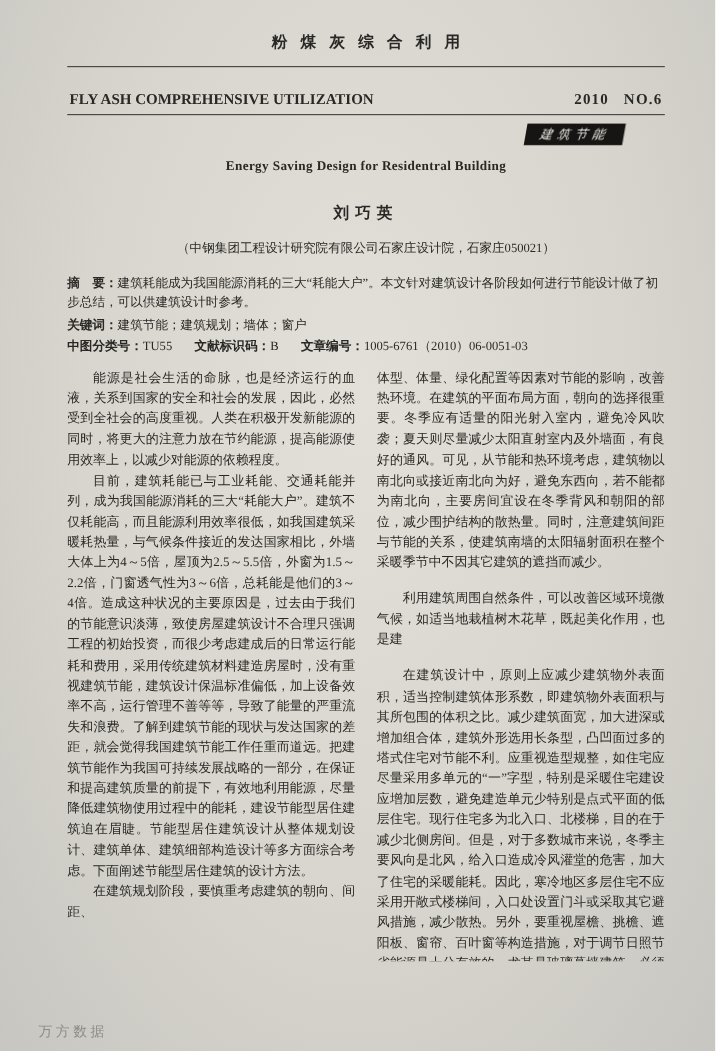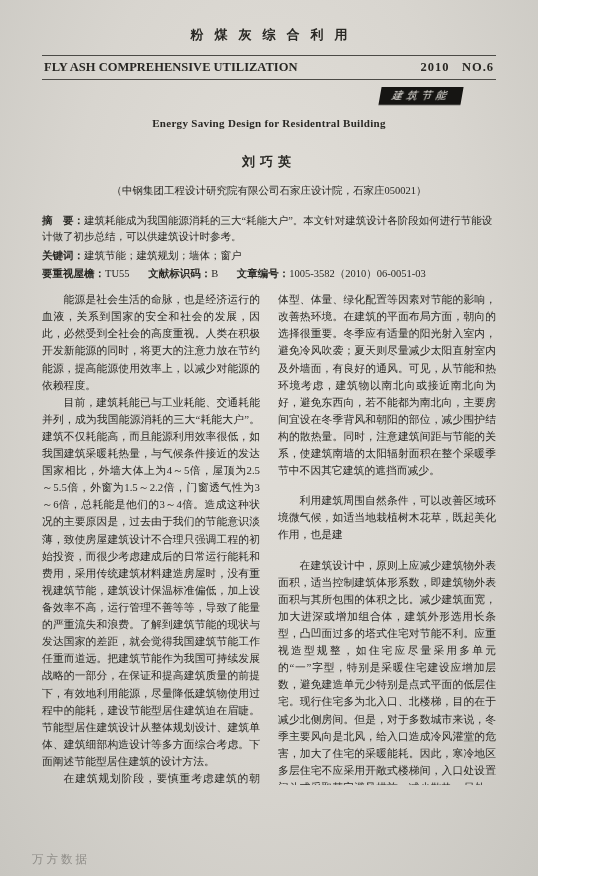--- a/index.html
+++ b/index.html
@@ -1,26 +1,26 @@
 <!DOCTYPE html>
 <html><head>
 <meta charset="utf-8">
 <style>
   * { margin:0; padding:0; box-sizing:border-box; }
   html,body { width:600px; }
   body { font-family:"Liberation Serif", serif; }
   .page {
-    position:relative; width:538px; height:876px; overflow:hidden;
+    position:relative; width:596px; height:876px; overflow:hidden;
     background: radial-gradient(ellipse at 50% 38%, #e3e0da 0%, #d8d5cf 55%, #c8c6c0 100%);
-    color:#292824; padding:26px 42px 0 42px;
+    color:#292824; padding:26px 42px 0 56px;
   }
   
   .journal-cn { text-align:center; font-size:13px; font-weight:bold; letter-spacing:11px; padding-left:11px; margin-bottom:11px; }
   .rule { border-top:1.2px solid #4b4a46; }
-  .header-row { display:flex; justify-content:space-between; align-items:center; padding:4px 2px 4px 2px; font-weight:bold; font-size:12.5px; }
+  .header-row { display:flex; justify-content:space-between; align-items:center; padding:4px 2px 4px 2px; font-weight:bold; font-size:12.5px;margin-top:16px; }
   .issue { white-space:pre; letter-spacing:1px; }
   .badge-row { display:flex; justify-content:flex-end; margin-top:7px; padding-right:34px; }
   .badge {
     background:#161513; color:#efece6; font-size:10.5px; font-style:italic;
     letter-spacing:4px; padding:2px 12px; transform:skewX(-10deg); filter:blur(0.45px);
   }
   
   .title { text-align:center; font-size:27px; font-weight:bold; letter-spacing:9px; padding-left:9px; margin-top:28px; }
   .title-en { text-align:center; font-size:11px; font-weight:bold; margin-top:12px; letter-spacing:0.3px; }
   .author { text-align:center; font-size:13px; margin-top:24px; letter-spacing:5px;font-weight:bold; }
@@ -61,23 +61,23 @@
   <div class="title-block">
     <div class="title-en">Energy Saving Design for Residentral Building</div>
     <div class="author">刘巧英</div>
     <div class="affiliation">（中钢集团工程设计研究院有限公司石家庄设计院，石家庄050021）</div>
   </div>
 
   <div class="meta">
     <p><span class="lbl">摘　要：</span><span>建筑耗能成为我国能源消耗的三大“耗能大户”。本文针对建筑设计各阶段如何进行节能设计做了初步总结，可以供建筑设计时参考。</span></p>
     <p><span class="lbl">关键词：</span><span>建筑节能；建筑规划；墙体；窗户</span></p>
     <p class="clc-line">
-      <span class="pair"><span class="lbl">要重视屋檐：</span><span>TU55</span></span>
+      <span class="pair"><span class="lbl">中图分类号：</span><span>TU55</span></span>
       <span class="pair"><span class="lbl">文献标识码：</span><span>B</span></span>
-      <span class="pair"><span class="lbl">文章编号：</span><span>1005-3582（2010）06-0051-03</span></span>
+      <span class="pair"><span class="lbl">文章编号：</span><span>1005-6761（2010）06-0051-03</span></span>
     </p>
   </div>
 
   <div class="columns">
     <div class="col col-left">
       <p>能源是社会生活的命脉，也是经济运行的血液，关系到国家的安全和社会的发展，因此，必然受到全社会的高度重视。人类在积极开发新能源的同时，将更大的注意力放在节约能源，提高能源使用效率上，以减少对能源的依赖程度。</p>
       <p>目前，建筑耗能已与工业耗能、交通耗能并列，成为我国能源消耗的三大“耗能大户”。建筑不仅耗能高，而且能源利用效率很低，如我国建筑采暖耗热量，与气候条件接近的发达国家相比，外墙大体上为4～5倍，屋顶为2.5～5.5倍，外窗为1.5～2.2倍，门窗透气性为3～6倍，总耗能是他们的3～4倍。造成这种状况的主要原因是，过去由于我们的节能意识淡薄，致使房屋建筑设计不合理只强调工程的初始投资，而很少考虑建成后的日常运行能耗和费用，采用传统建筑材料建造房屋时，没有重视建筑节能，建筑设计保温标准偏低，加上设备效率不高，运行管理不善等等，导致了能量的严重流失和浪费。了解到建筑节能的现状与发达国家的差距，就会觉得我国建筑节能工作任重而道远。把建筑节能作为我国可持续发展战略的一部分，在保证和提高建筑质量的前提下，有效地利用能源，尽量降低建筑物使用过程中的能耗，建设节能型居住建筑迫在眉睫。节能型居住建筑设计从整体规划设计、建筑单体、建筑细部构造设计等多方面综合考虑。下面阐述节能型居住建筑的设计方法。</p>
       <p>在建筑规划阶段，要慎重考虑建筑的朝向、间距、</p>
     </div>
     <div class="col col-right">

